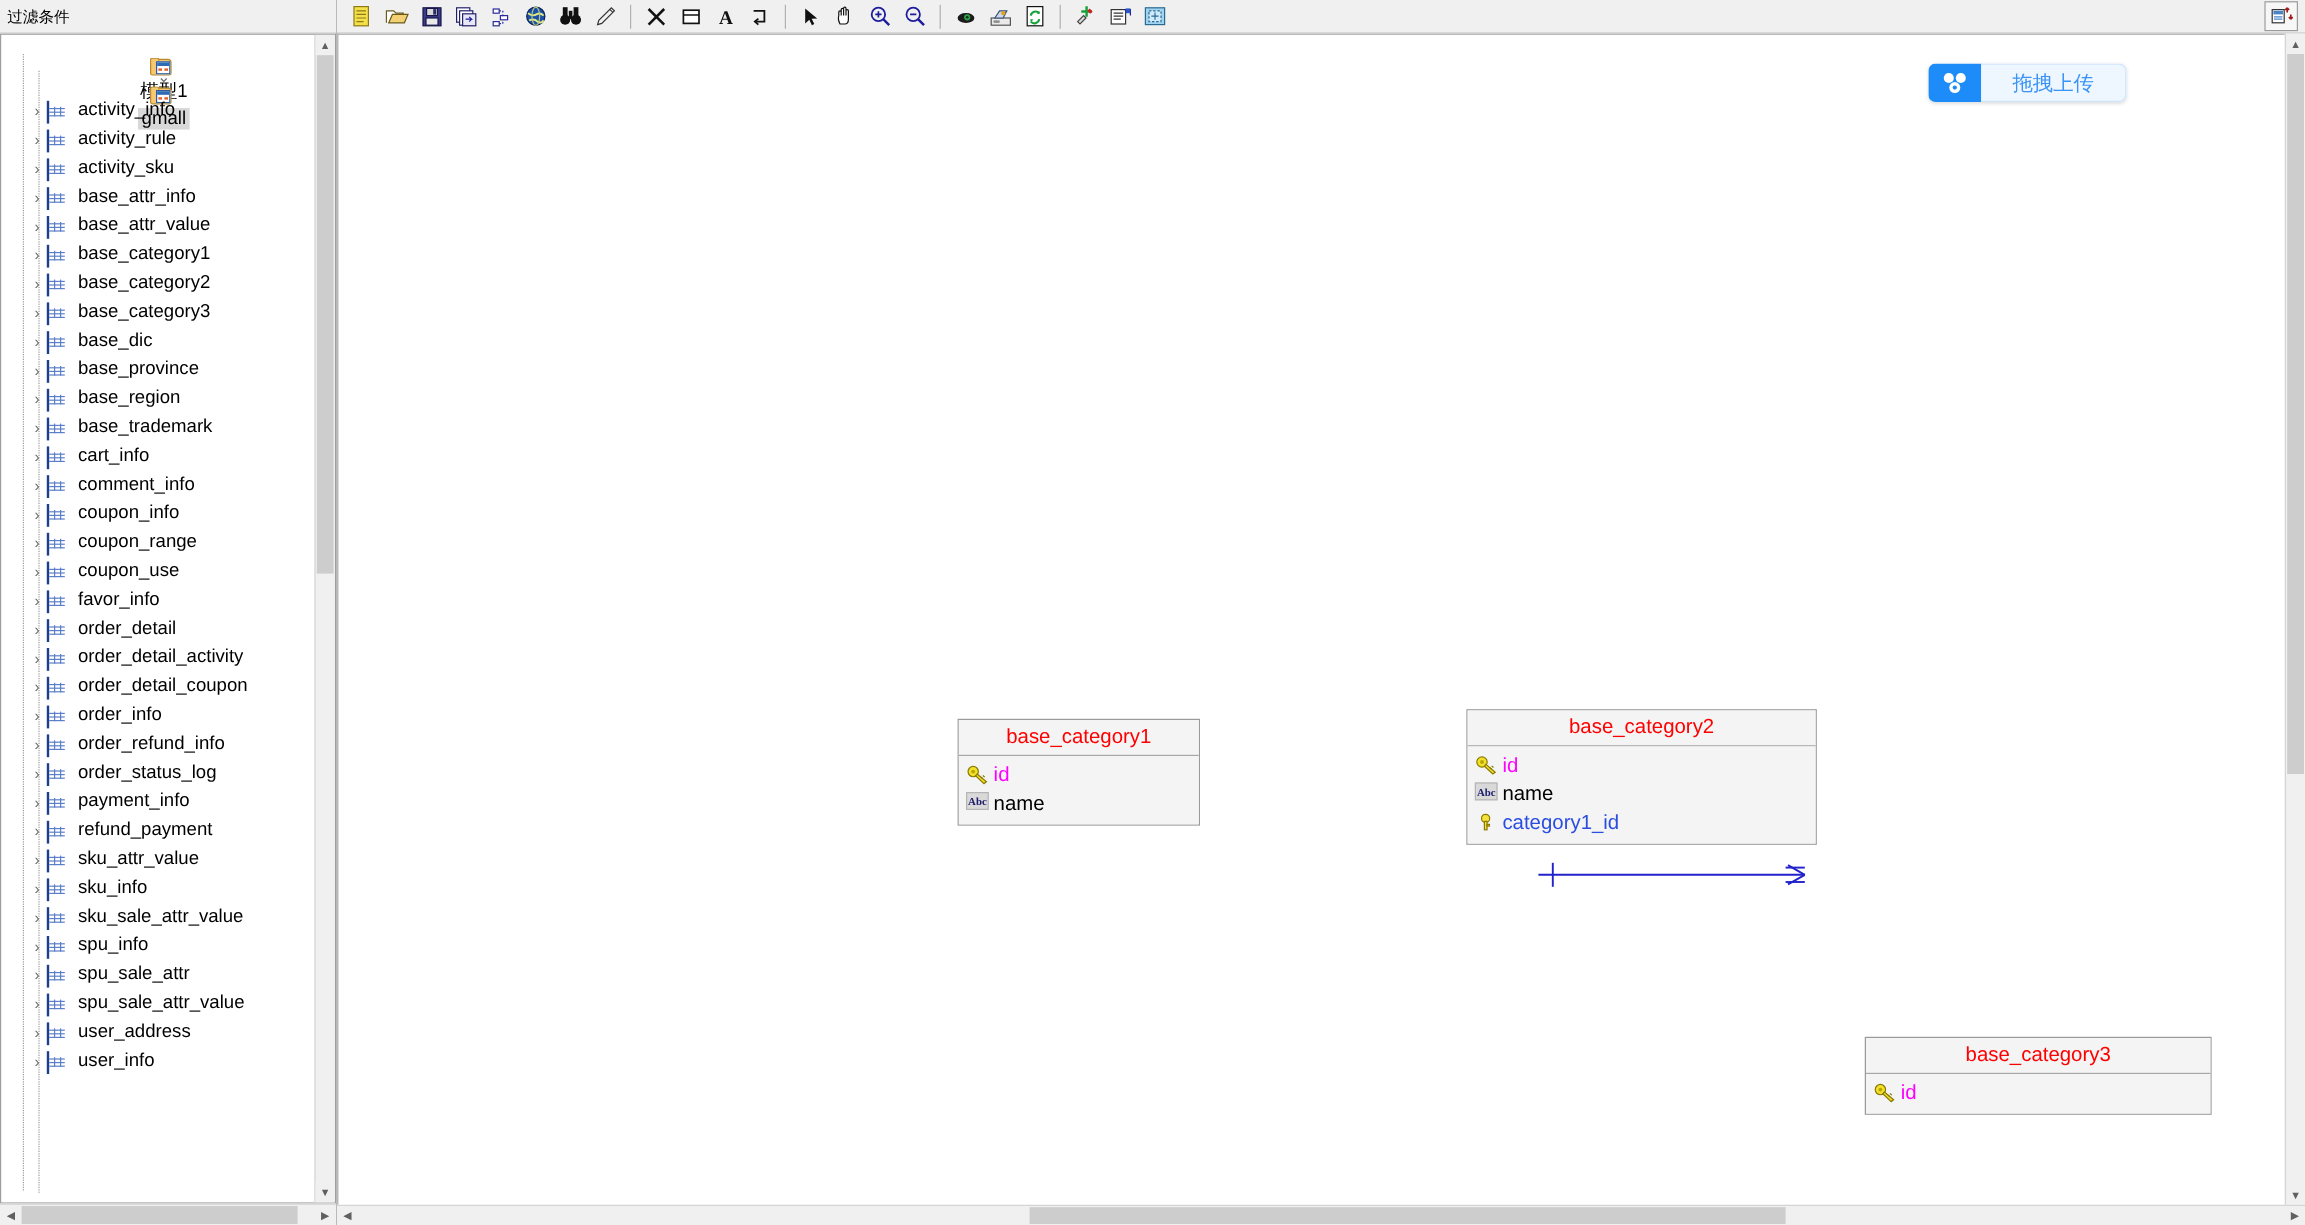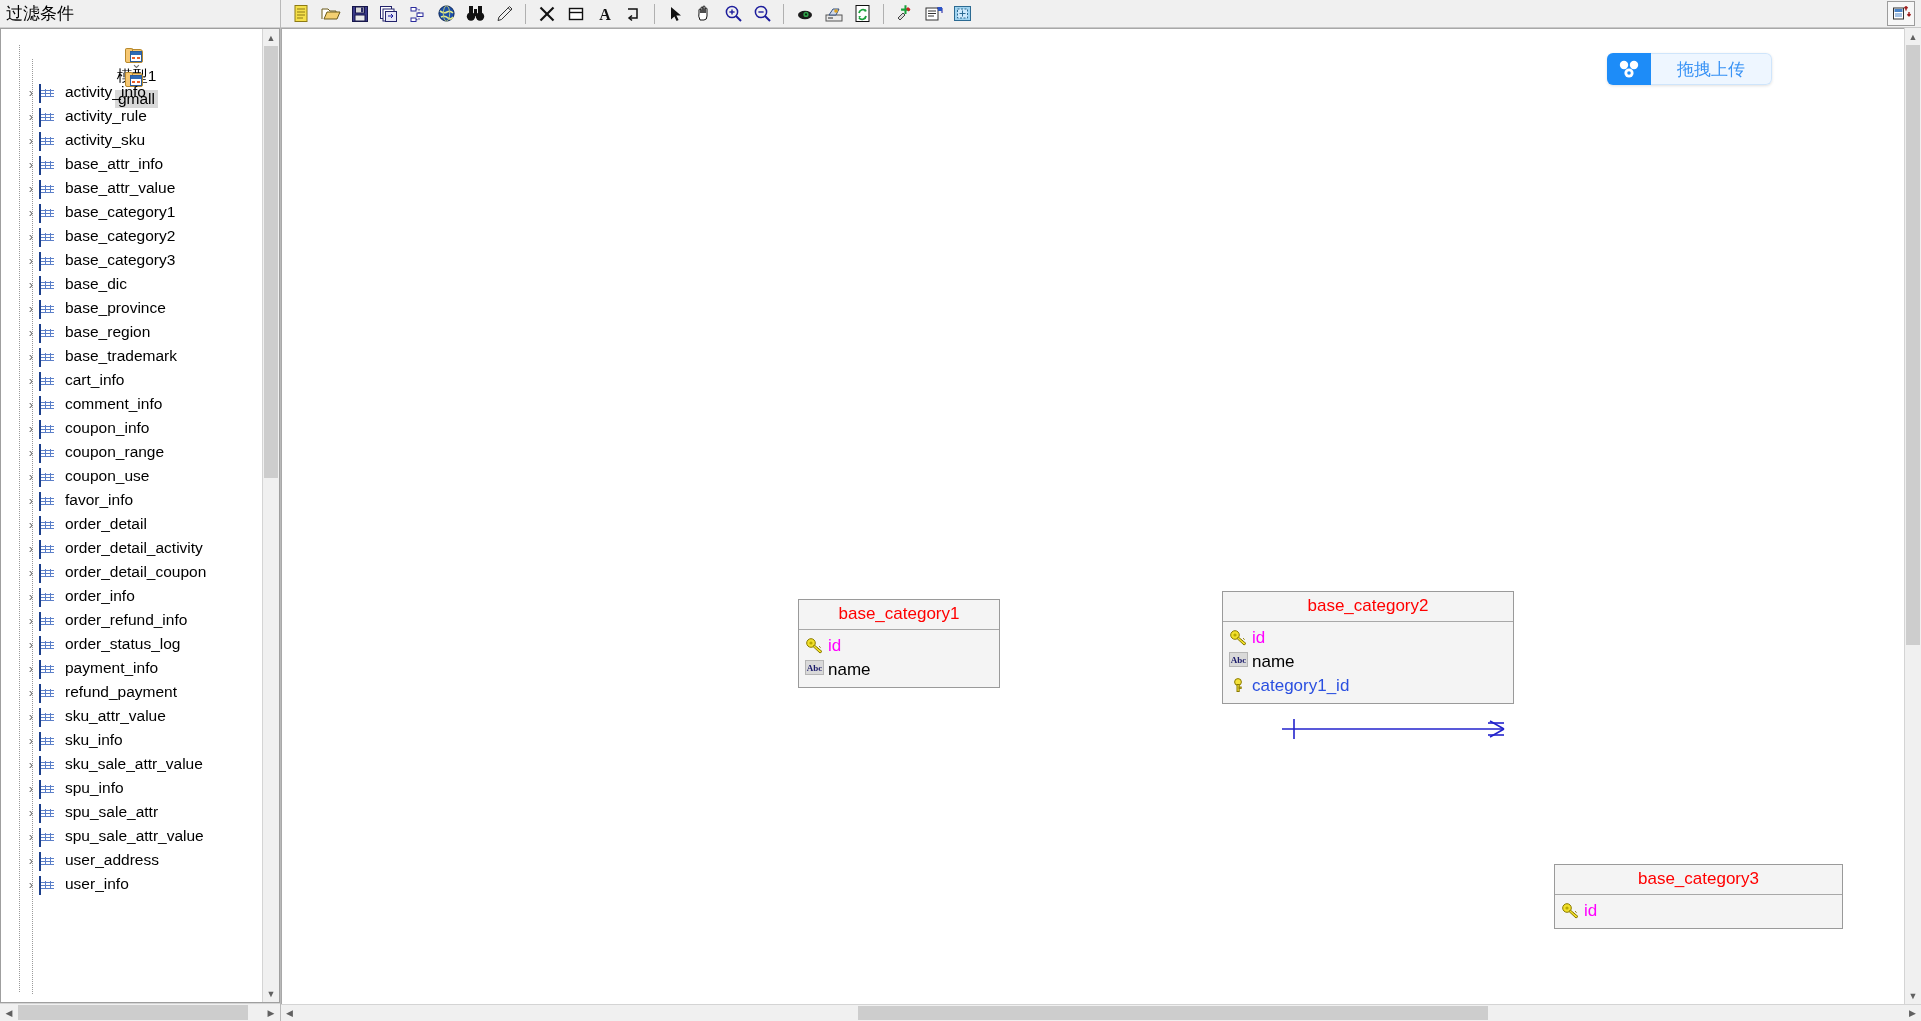--- a/index.html
+++ b/index.html
@@ -68,21 +68,21 @@
   .leftdock {
     width: 281px; flex: 0 0 281px;
     display: flex; flex-direction: column;
     background: #f0f0f0;
     border-right: 1px solid #b9b9b9;
     min-height: 0;
   }
   .filterbar {
     height: 28px; flex: 0 0 28px;
     display: flex; align-items: center;
-    font-size: 17px; color: #000;
+    font-size: 13px; color: #000;
     padding-left: 6px;
     background: #f0f0f0;
     border-bottom: 1px solid #cfcfcf;
   }
   .treewrap {
     flex: 1 1 auto;
     background: #ffffff;
     border: 1px solid #9f9f9f;
     margin: 0 0 0 0;
     position: relative;

